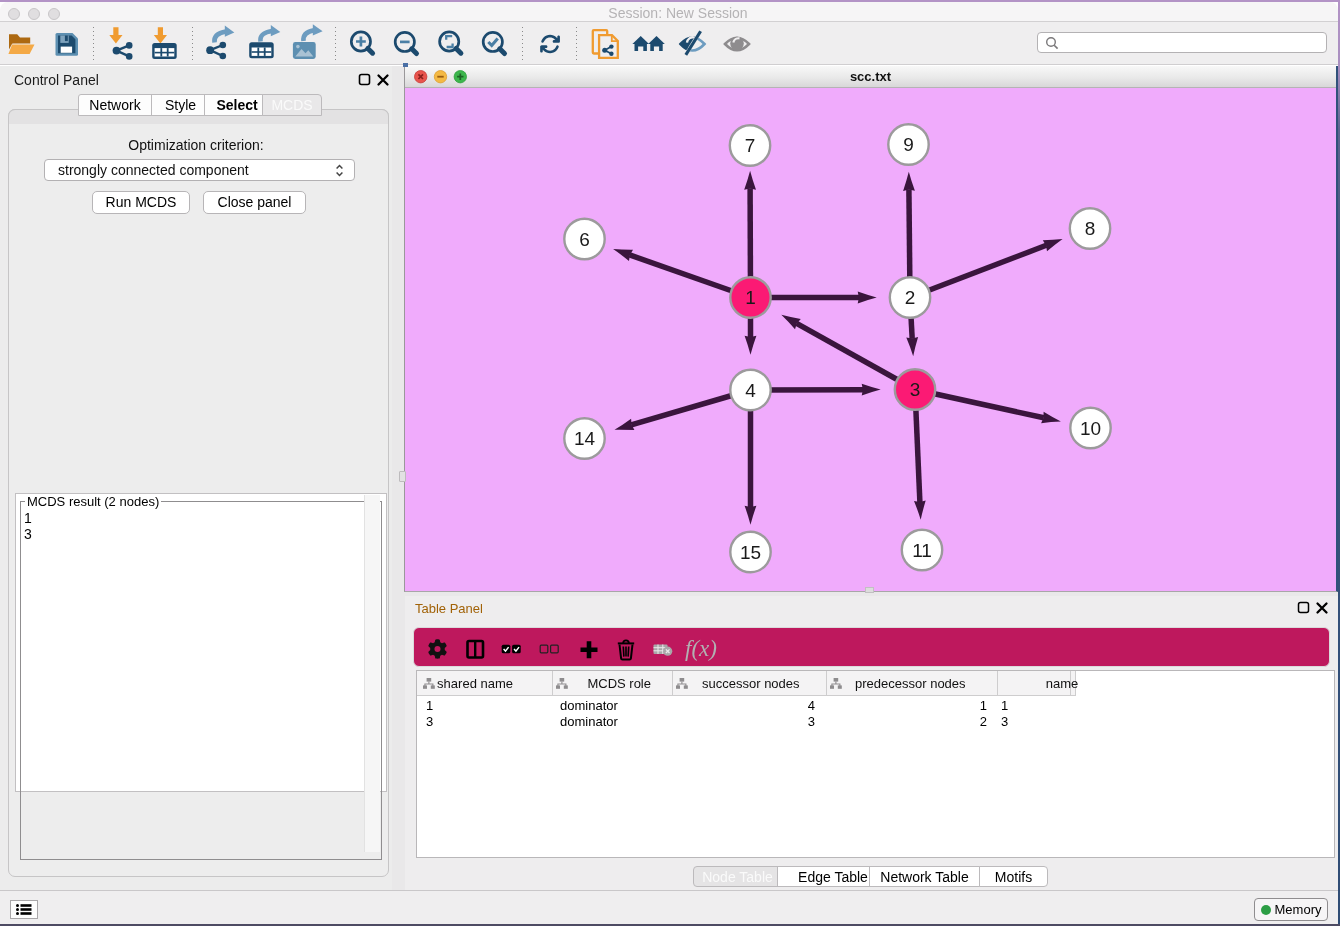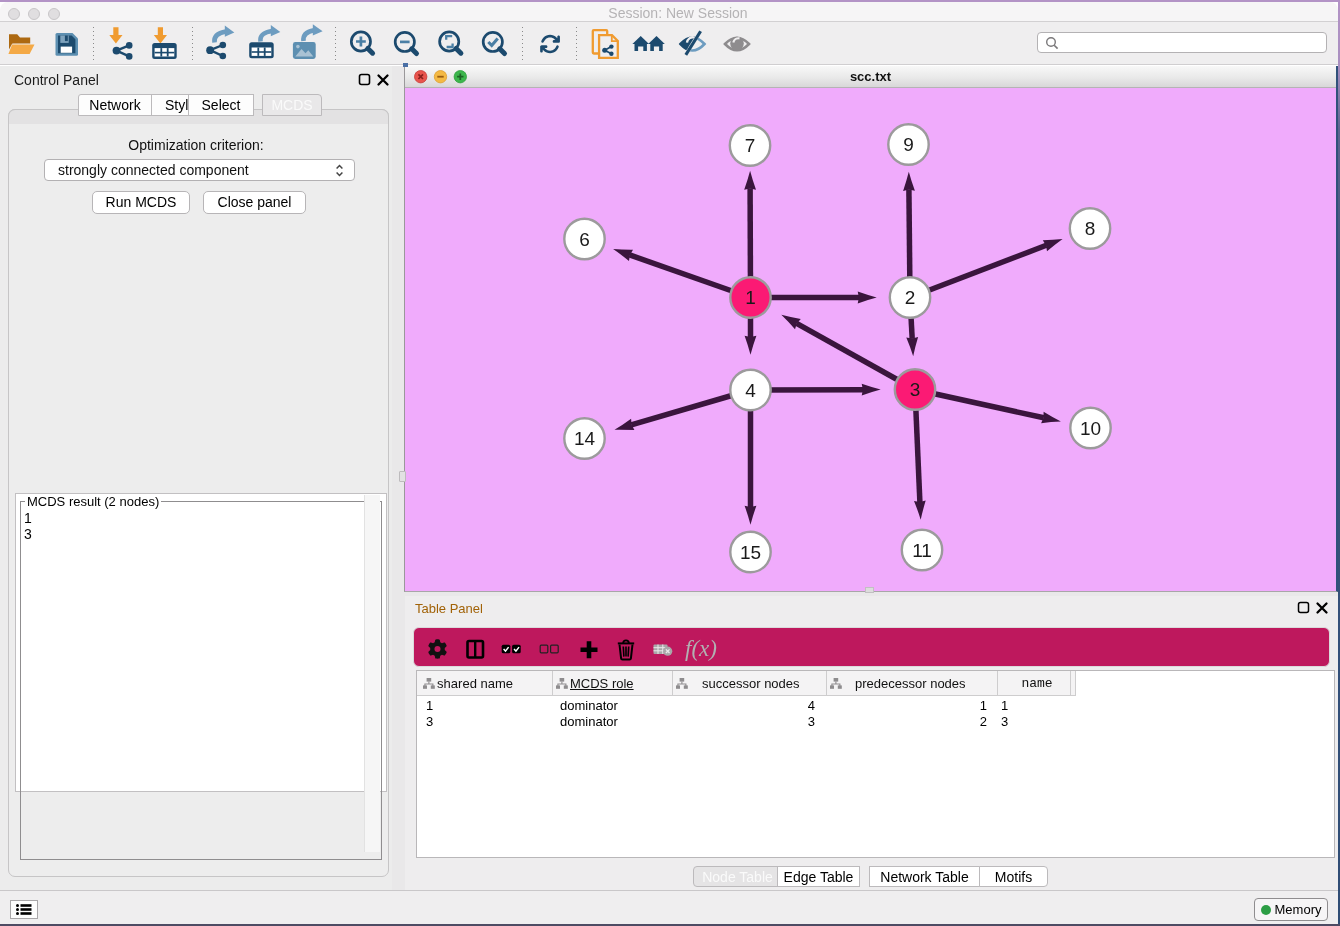--- a/index.html
+++ b/index.html
@@ -211,21 +211,21 @@
 <div class="abs" id="cpanel">
   <div id="cp-title">Control Panel</div>
   <svg class="abs" style="left:358px; top:7px;" width="34" height="14" viewBox="0 0 34 14">
     <rect x="1.5" y="1.5" width="10" height="10" rx="2" fill="none" stroke="#000" stroke-width="1.6"></rect>
     <path d="M20.5 2.5 L29.5 11.5 M29.5 2.5 L20.5 11.5" stroke="#000" stroke-width="2.3" stroke-linecap="round"></path>
   </svg>
   <div id="cp-box"></div>
   <div id="cp-box-top"></div>
   <div class="cptab" style="left:78px;  width:74px; border-radius:3px 0 0 0;">Network</div>
   <div class="cptab" style="left:151px; width:59px;">Style</div>
-  <div class="cptab" style="left:188px; width:66px;">Select</div>
+  <div class="cptab" style="left:204px; width:66px;font-weight:bold;">Select</div>
   <div class="cptab" style="left:262px; width:60px; background:#e9e8e9; color:#fafafa; border-radius:0 4px 0 0;">MCDS</div>
   <div id="opt-select">strongly connected component
     <svg style="position:absolute; right:10px; top:4px;" width="9" height="13" viewBox="0 0 9 13">
       <path d="M1.6 4.6 L4.5 1.5 L7.4 4.6" fill="none" stroke="#444" stroke-width="1.5"></path>
       <path d="M1.6 8.4 L4.5 11.5 L7.4 8.4" fill="none" stroke="#444" stroke-width="1.5"></path>
     </svg>
   </div>
   <div id="opt-label">Optimization criterion:</div>
   <div class="cbtn" style="left:92px; width:98px;">Run MCDS</div>
   <div class="cbtn" style="left:203px; width:103px;">Close panel</div>
@@ -380,38 +380,38 @@
         </svg>
         <svg class="abs" style="left:413px;top:0;" width="16" height="25">
           <g transform="translate(0,7)" fill="#8e8c8e" stroke="#8e8c8e">
             <rect x="3.6" y="0" width="4.6" height="3.6" stroke="none"></rect>
             <path d="M5.9 3.5 v2.5 M1.9 8 v-2 h8 v2" fill="none" stroke-width="1.1"></path>
             <rect x="0" y="7.4" width="4" height="3.4" stroke="none"></rect>
             <rect x="7.8" y="7.4" width="4" height="3.4" stroke="none"></rect>
           </g>
         </svg>
         <div class="thtxt" style="left:16px; width:80px; text-align:right;">shared name</div>
-        <div class="thtxt" style="left:153px; width:81px; text-align:left;text-decoration:underline;">MCDS role</div>
+        <div class="thtxt" style="left:153px; width:81px; text-align:right;">MCDS role</div>
         <div class="thtxt" style="left:285px; width:109px; ">successor nodes</div>
         <div class="thtxt" style="left:438px; width:110px; text-align:center;">predecessor nodes</div>
-        <div class="thtxt" style="left:583px; width:74px; text-align:center;font-family:Liberation Mono, monospace;">name</div>
+        <div class="thtxt" style="left:608px; width:74px; text-align:center;">name</div>
     </div>
 <div class="trow" style="left:9px; top:27px;">1</div>
       <div class="trow" style="left:143px; top:27px;">dominator</div>
       <div class="trow" style="left:255px; top:27px; width:143px; text-align:right;">4</div>
       <div class="trow" style="left:409px; top:27px; width:161px; text-align:right;">1</div>
       <div class="trow" style="left:584px; top:27px;">1</div>
       <div class="trow" style="left:9px; top:43px;">3</div>
       <div class="trow" style="left:143px; top:43px;">dominator</div>
       <div class="trow" style="left:255px; top:43px; width:143px; text-align:right;">3</div>
       <div class="trow" style="left:409px; top:43px; width:161px; text-align:right;">2</div>
       <div class="trow" style="left:584px; top:43px;">3</div>
   </div>
   <div class="btab" style="left:288px; width:89px; background:#e5e4e5; color:#fafafa; border-radius:4px 0 0 4px;">Node Table</div>
-  <div class="btab" style="left:372px; width:83px;">Edge Table</div>
+  <div class="btab" style="left:372px; width:112px;">Edge Table</div>
   <div class="btab" style="left:464px; width:111px;">Network Table</div>
   <div class="btab" style="left:574px; width:69px; border-radius:0 4px 4px 0;">Motifs</div>
 </div>
 <div class="abs" id="statusbar">
   <div id="listbtn">
     <svg width="26" height="17" viewBox="0 0 26 17">
       <circle cx="6.5" cy="4.5" r="1.5" fill="#000"></circle>
       <circle cx="6.5" cy="8.5" r="1.5" fill="#000"></circle>
       <circle cx="6.5" cy="12.5" r="1.5" fill="#000"></circle>
       <rect x="9.5" y="3.2" width="11" height="2.6" fill="#000"></rect>

